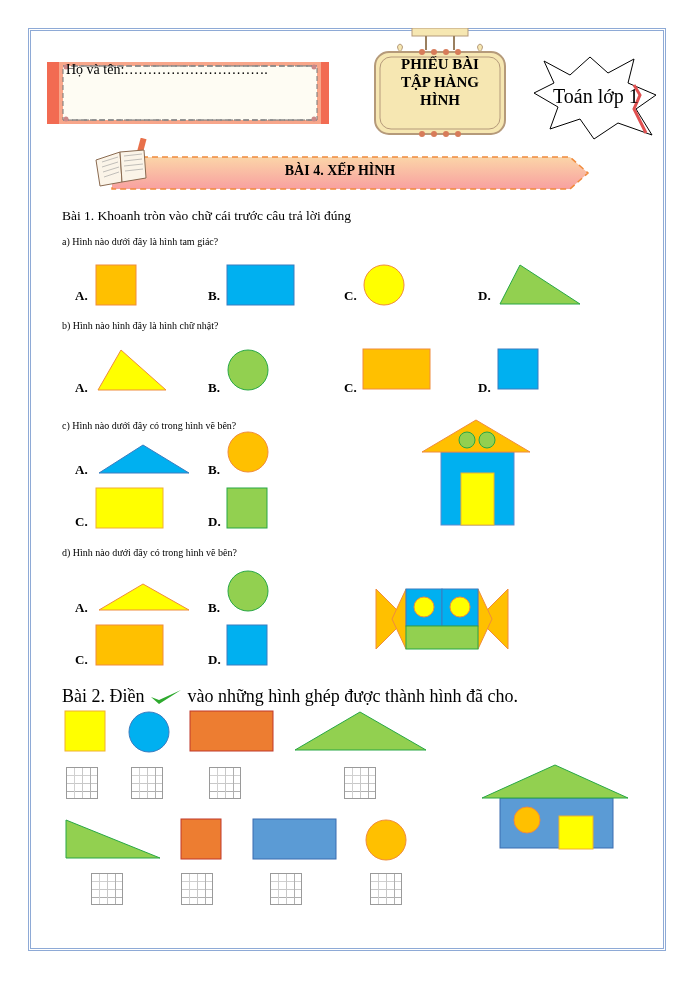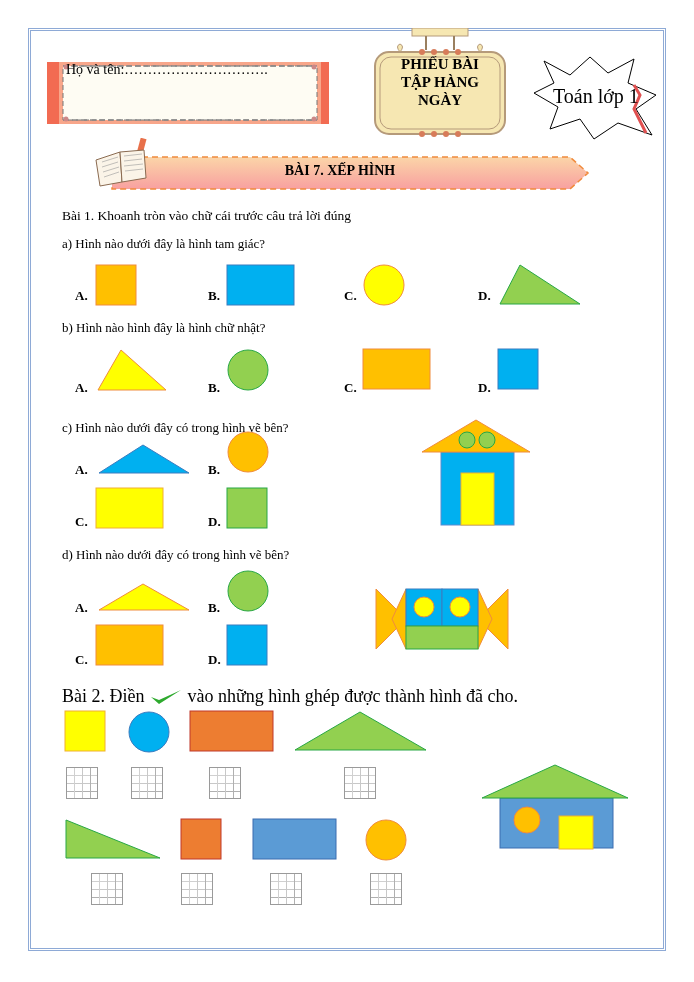--- a/index.html
+++ b/index.html
@@ -8,21 +8,21 @@
   .page-border{left:28px;top:28px;width:638px;height:923px;border:3px double #8eaad6;box-sizing:border-box;}
   .name-box{left:47px;top:58px;width:282px;height:68px;}
   .name-text{left:66px;top:60px;font-size:14px;line-height:20px;}
   .sign{left:370px;top:28px;width:140px;height:112px;}
   .sign-text{left:378px;top:55px;width:124px;text-align:center;font-weight:bold;font-size:15px;line-height:18px;}
   .burst{left:530px;top:55px;width:130px;height:85px;}
   .burst-text{left:553px;top:85px;font-size:20px;}
   .banner{left:110px;top:155px;width:480px;height:36px;}
   .banner-text{left:110px;top:163px;width:460px;text-align:center;font-weight:bold;font-size:14px;}
   .book{left:92px;top:138px;width:60px;height:50px;}
-  .txt{font-size:13px;white-space:nowrap;}
+  .txt{font-size:10px;white-space:nowrap;}
   .b{font-weight:normal;}
   .lbl{font-weight:bold;font-size:13px;}
   svg{display:block;}
   .grid{width:32px;height:32px;border:1px solid #9a9a9a;box-sizing:border-box;
     background-image:
       linear-gradient(to right, transparent 7px, #d0d0d0 7px, #d0d0d0 8px, transparent 8px, transparent 15px, #c8c8c8 15px, #c8c8c8 16px, transparent 16px, transparent 23px, #b0b0b0 23px, #b0b0b0 24px, transparent 24px),
       linear-gradient(to bottom, transparent 7px, #d0d0d0 7px, #d0d0d0 8px, transparent 8px, transparent 15px, #c8c8c8 15px, #c8c8c8 16px, transparent 16px, transparent 23px, #b0b0b0 23px, #b0b0b0 24px, transparent 24px);}
 </style>
 </head>
 <body>
@@ -61,40 +61,40 @@
       <circle cx="88" cy="106" r="3"></circle>
     </g>
   <g fill="#f6e7b2" stroke="#b59a7a">
       <path d="M30 24 q-5 -6 0 -8 q5 2 0 8z"></path>
       <path d="M110 24 q-5 -6 0 -8 q5 2 0 8z"></path>
     </g>
 </svg>
 <div class="abs sign-text">
   <div>PHIẾU BÀI</div>
   <div>TẬP HÀNG</div>
-  <div>NGÀY</div>
+  <div>HÌNH</div>
 
 </div>
 
 <svg class="abs burst" viewBox="0 0 130 85" width="130" height="85">
   <path d="M14 6 L40 20 L60 2 L78 18 L104 4 L98 28 L126 40 L106 54 L122 80 L88 68 L64 84 L50 64 L20 74 L28 52 L4 38 L24 28 Z" fill="#fff" stroke="#000" stroke-width="1"></path>
   <path d="M104 30 L110 40 L104 54 L116 78" fill="none" stroke="#e05050" stroke-width="3"></path>
 </svg>
 <div class="abs burst-text">Toán lớp 1</div>
 
 <svg class="abs banner" viewBox="0 0 480 36" width="480" height="36">
   <defs>
       <linearGradient id="bg" x1="0" y1="0" x2="0" y2="1">
         <stop offset="0" stop-color="#fbd5a8"></stop>
         <stop offset="1" stop-color="#f8a0a0"></stop>
       </linearGradient>
     </defs>
   <path d="M2 2 L460 2 L478 18 L460 34 L2 34 Z" fill="url(#bg)" stroke="#f08a3c" stroke-width="1.5" stroke-dasharray="6,4"></path>
 </svg>
-<div class="abs banner-text">BÀI 7. XẾP HÌNH</div>
+<div class="abs banner-text">BÀI 4. XẾP HÌNH</div>
 <svg class="abs book" viewBox="0 0 60 50" width="60" height="50">
   <rect x="45" y="0" width="6" height="28" fill="#e8704a" transform="rotate(15 48 14)"></rect>
   <path d="M4 22 L28 14 L30 44 L8 48 Z" fill="#fbf4e8" stroke="#8a6a50"></path>
   <path d="M30 44 L28 14 L52 12 L54 40 Z" fill="#fbf4e8" stroke="#8a6a50"></path>
   <g stroke="#999" stroke-width="0.6">
       <line x1="10" y1="24" x2="26" y2="19"></line>
       <line x1="10" y1="29" x2="26" y2="24"></line>
       <line x1="11" y1="34" x2="27" y2="29"></line>
       <line x1="12" y1="39" x2="27" y2="34"></line>
   <line x1="32" y1="18" x2="50" y2="16"></line>

